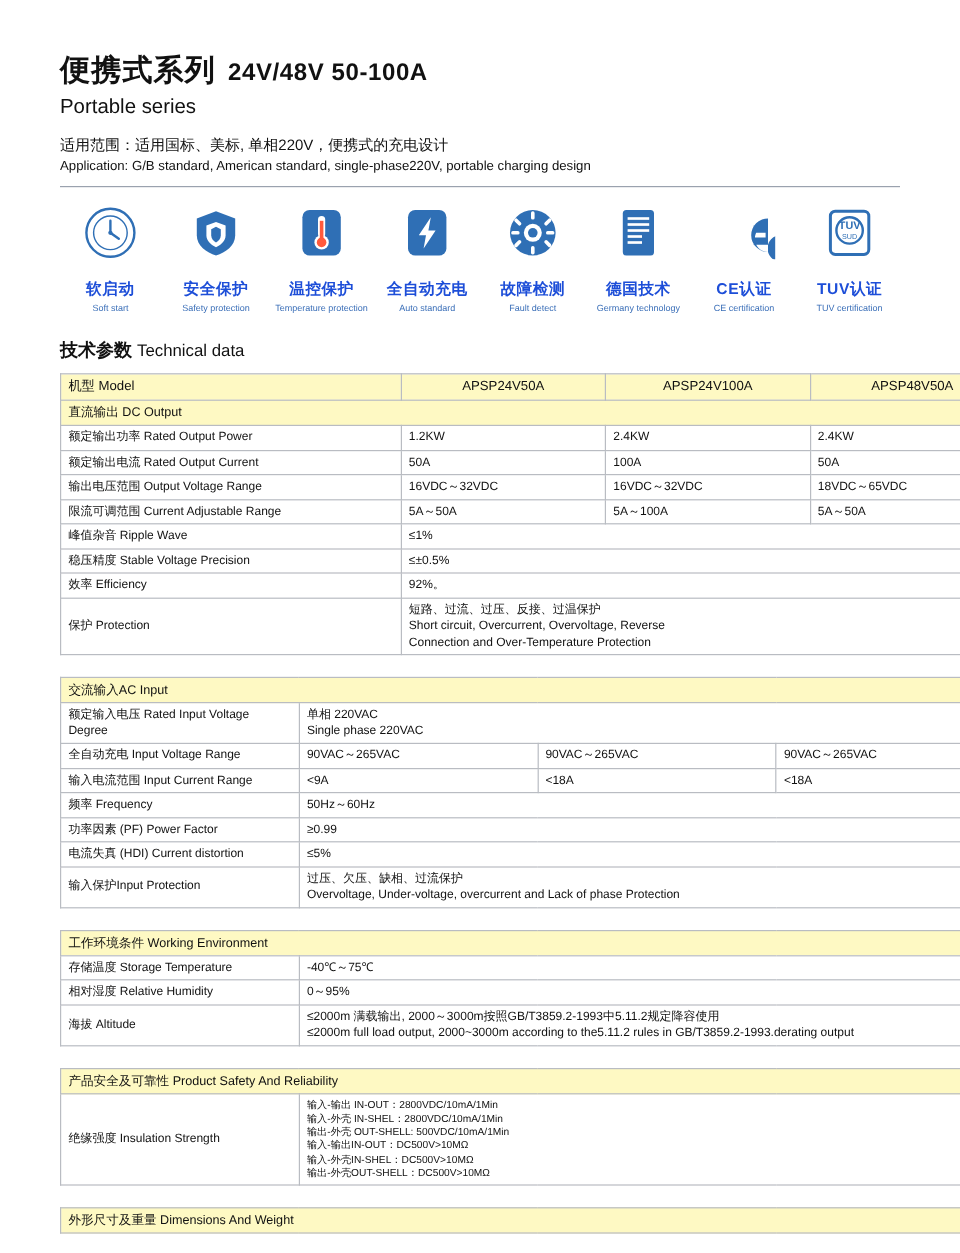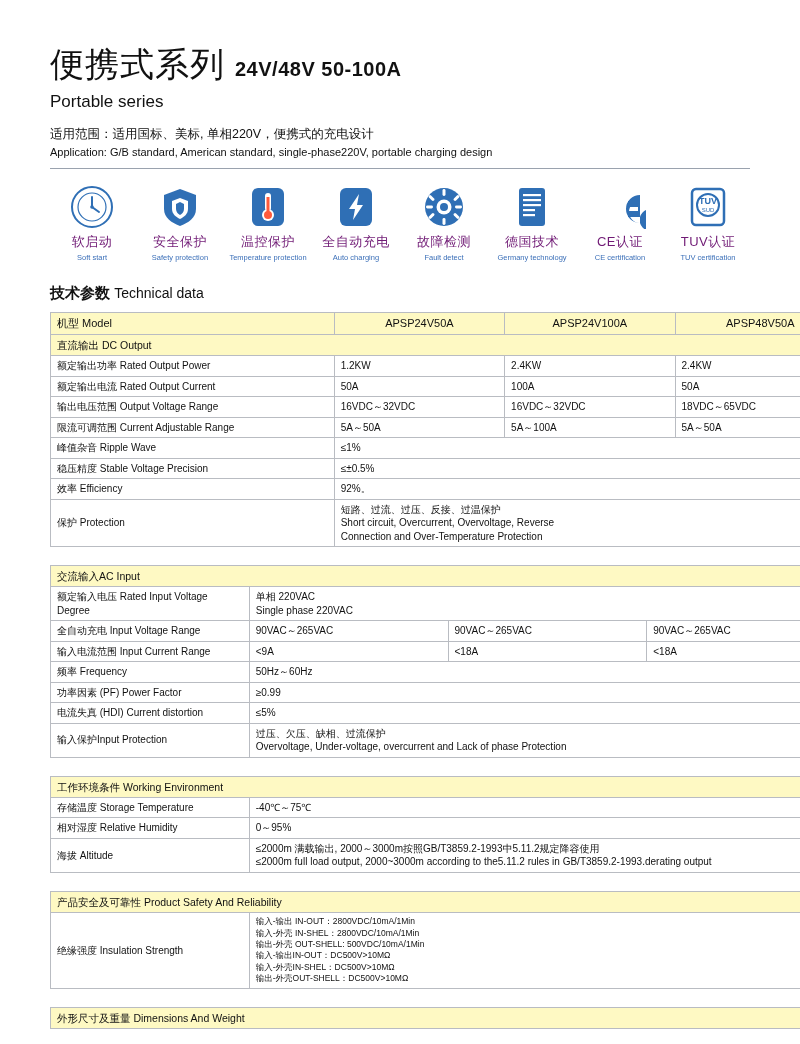--- a/index.html
+++ b/index.html
@@ -25,22 +25,22 @@
   
   .header {
     padding: 42px 50px 0 50px;
   }
   .title-row {
     display: flex;
     align-items: baseline;
     gap: 10px;
   }
   .title-cn {
-    font-size: 34px;
-    font-weight: normal;
+    font-size: 25px;
+    font-weight: bold;
     letter-spacing: 1px;
     color: #111;
   }
   .title-en-model {
     font-size: 20px;
     font-weight: bold;
     color: #111;
     letter-spacing: 0.5px;
   }
   .subtitle {
@@ -75,23 +75,23 @@
     text-align: center;
   }
   .feat-icon {
     height: 46px;
     display: flex;
     align-items: flex-end;
     justify-content: center;
   }
   .feat-cn {
     font-size: 13px;
-    font-weight: normal;
-    color: #701a75;
-    margin-top: 4px;
+    font-weight: bold;
+    color: #1d4ed8;
+    margin-top: 16px;
     letter-spacing: 0.5px;
   }
   .feat-en {
     font-size: 7.5px;
     color: #3b6fb8;
     margin-top: 2px;
   }
   
   .section-title {
     padding: 22px 0 0 50px;
@@ -207,21 +207,21 @@
     </div>
 
     <div class="feature">
       <div class="feat-icon">
         <svg width="44" height="44" viewBox="0 0 44 44">
           <rect x="6" y="3" width="32" height="38" rx="6" fill="#2f6fb5"></rect>
           <path d="M25 9 L15 24 L21 24 L19 35 L29 20 L23 20 Z" fill="#ffffff"></path>
         </svg>
       </div>
       <div class="feat-cn">全自动充电</div>
-      <div class="feat-en">Auto charging</div>
+      <div class="feat-en">Auto standard</div>
     </div>
 
     <div class="feature">
       <div class="feat-icon">
         <svg width="44" height="44" viewBox="0 0 44 44">
           <circle cx="22" cy="22" r="19" fill="#2f6fb5"></circle>
           <circle cx="22" cy="22" r="7.5" fill="#ffffff"></circle>
           <circle cx="22" cy="22" r="4" fill="#2f6fb5"></circle>
           <g fill="#ffffff">
             <rect x="20.5" y="4" width="3" height="7" rx="1.4"></rect>

